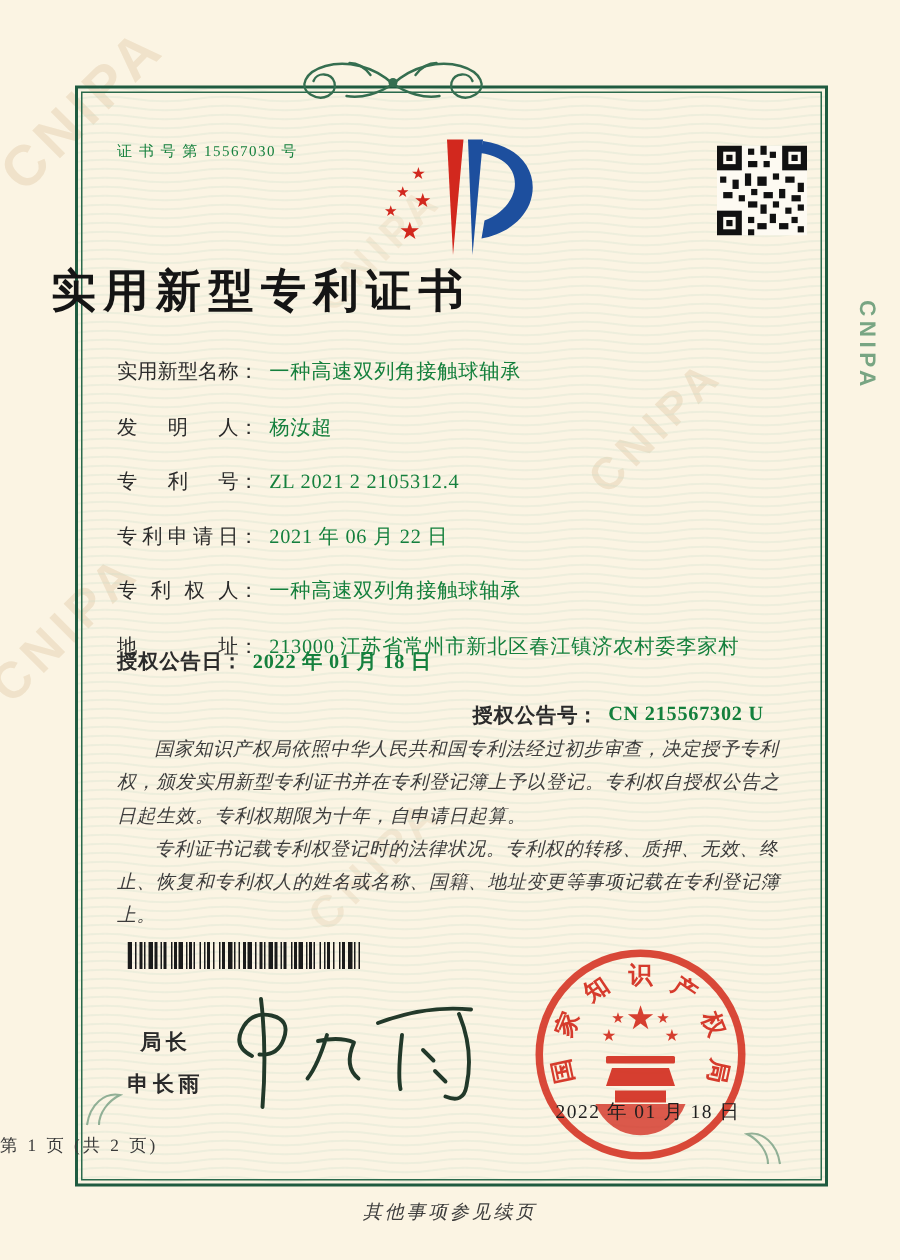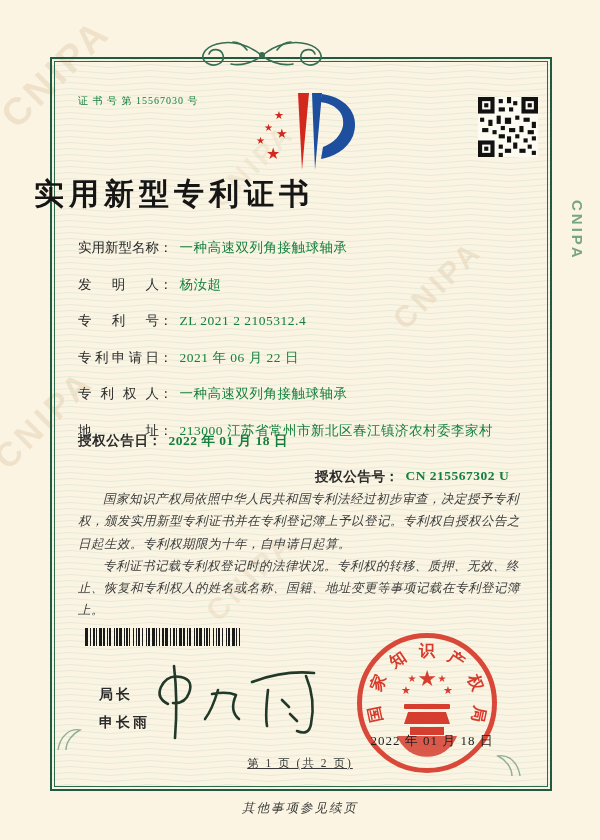--- a/index.html
+++ b/index.html
@@ -47,35 +47,35 @@
   .grant-col1 { width:237px; display:flex; }
   .grant-col2 { display:flex;margin-top:36px; }
   .glabel { display:inline-block; width:70px; text-align:justify; text-align-last:justify; }
 
   .body-text { position:absolute; left:78px; top:488px; width:448px;
                font-size:12.5px; line-height:1.78; color:#3c3c3c; font-style:italic; }
   .body-text p { text-indent:2em; letter-spacing:.5px; }
 
   .barcode { position:absolute; left:85px; top:628px; }
 
-  .signer { position:absolute; left:99px; top:680px;
+  .signer { position:absolute; left:85px; top:680px;
             font-family:"Liberation Sans","DejaVu Sans",sans-serif;
-            font-size:14px; font-weight:600; letter-spacing:3px; color:#2b2b2b; line-height:28px; }
+            font-size:14px; font-weight:600; letter-spacing:3px; color:#2b2b2b; line-height:28px;text-align:center; }
   .signature-ink { position:absolute; left:140px; top:652px; z-index:4; }
 
   .seal { position:absolute; left:352px; top:628px; width:150px; height:150px; z-index:3;
           mix-blend-mode:multiply; }
   .seal-ring { position:absolute; inset:5px; border:5px solid rgba(212,48,32,.88); border-radius:50%; }
   .seal-char { position:absolute; font-size:16px; font-weight:bold; color:rgba(210,42,28,.92);
                transform-origin:center; }
   .seal-date { position:absolute; left:352px; top:732px; width:160px; text-align:center;
                font-size:13px; color:#1f1f1f; z-index:5; letter-spacing:1px; }
 
-  .page-num { position:absolute; left:0; top:756px; width:600px; text-align:center;
-              font-size:11.5px; letter-spacing:2px; color:#3a3a3a;text-decoration:underline; }
+  .page-num { position:absolute; left:0; top:756px; width:600px; text-align:left;
+              font-size:11.5px; letter-spacing:2px; color:#3a3a3a; }
   .footer-note { position:absolute; left:0; top:800px; width:600px; text-align:center;
                  font-size:12.5px; font-style:italic; color:#3c3c3c; letter-spacing:2px; }
 </style>
 </head>
 <body>
 
 <div class="page">
 
   <div class="wm" style="left:-12px; top:52px; font-size:38px;">CNIPA</div>
   <div class="wm" style="left:382px; top:268px; font-size:30px;">CNIPA</div>

